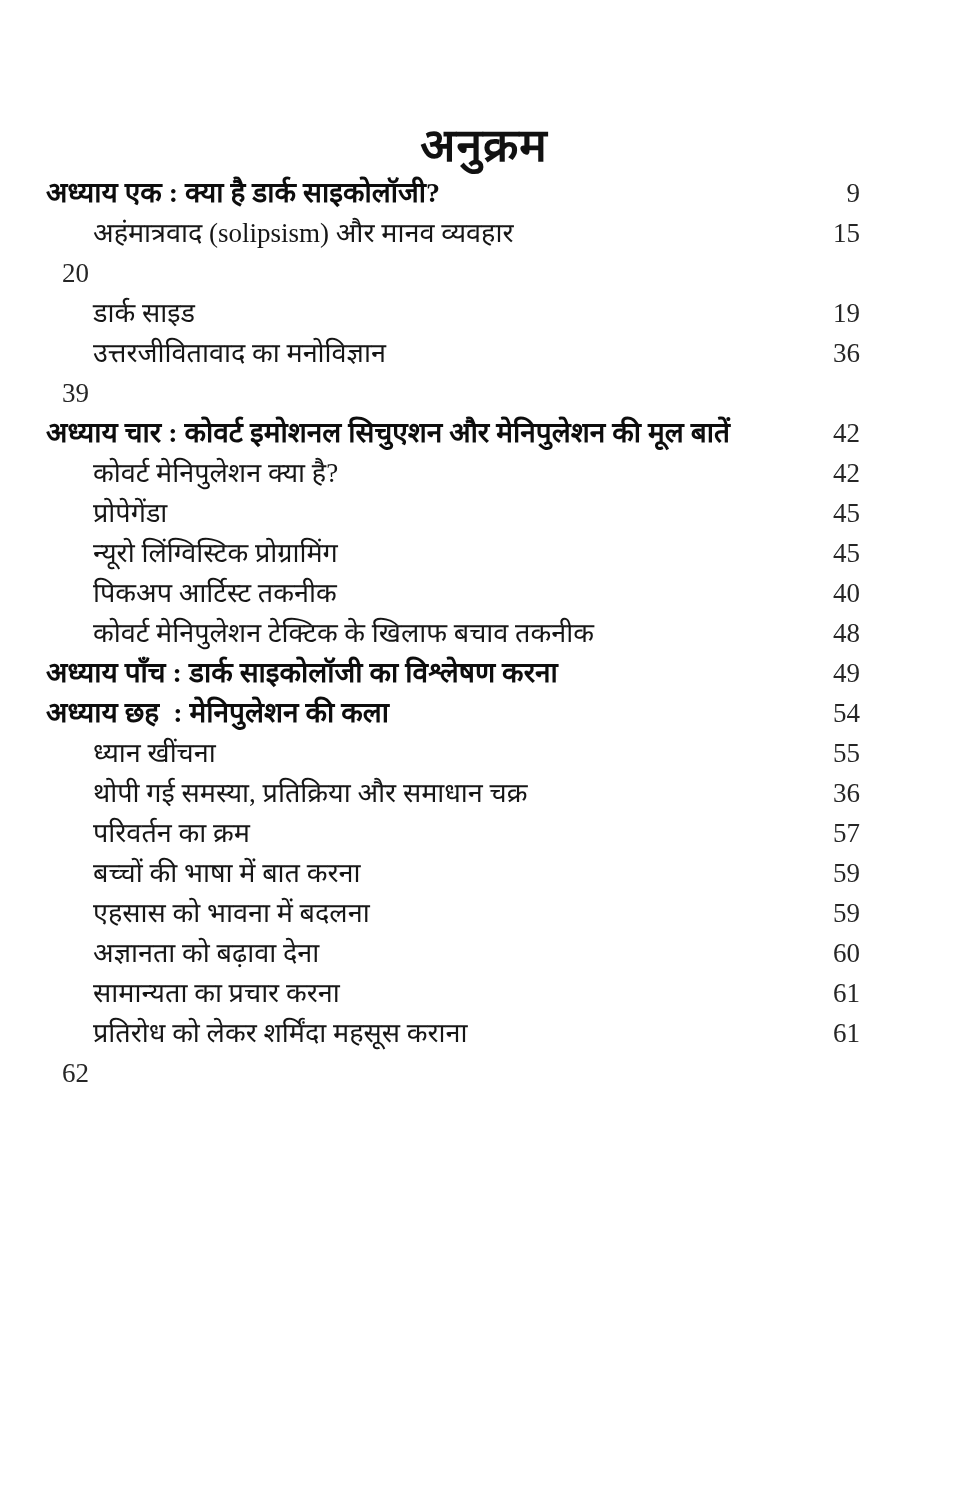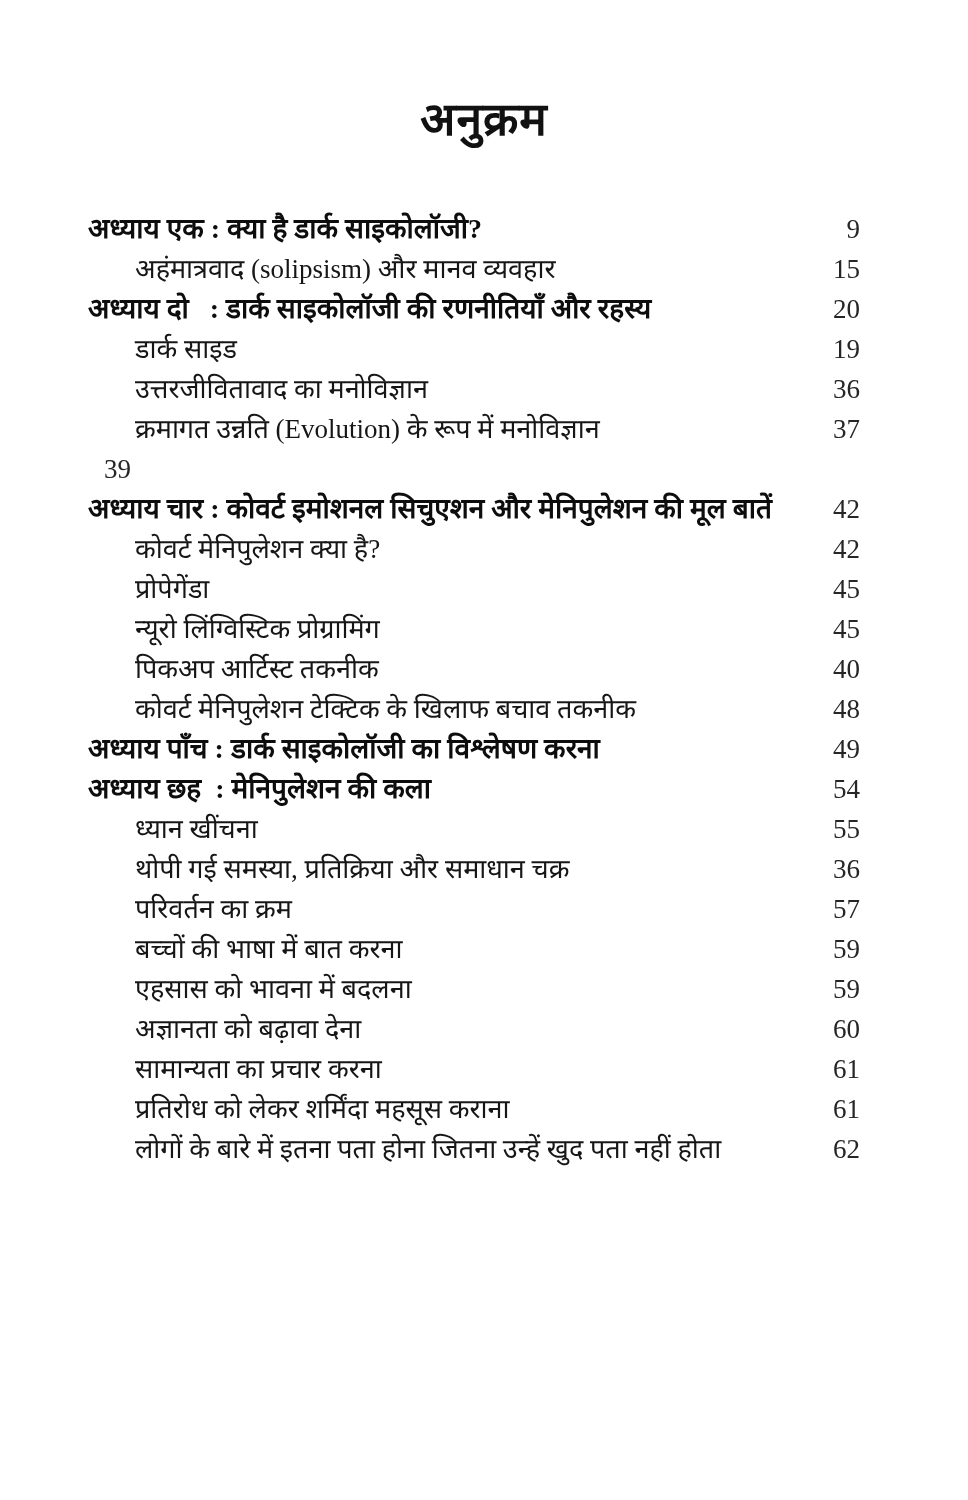--- a/index.html
+++ b/index.html
@@ -13,31 +13,30 @@
     height: 1500px;
     margin: 0 auto;
     background: #ffffff;
     color: #151515;
     font-family: "Liberation Serif", "DejaVu Serif", serif;
     overflow: hidden;
     box-sizing: border-box;
   }
   .page-title {
     margin: 0;
-    padding-top: 92px;
+    padding-top: 118px;
     text-align: center;
     font-size: 46px;
     line-height: 1.2;
     font-weight: 700;
     letter-spacing: 1px;
     color: #111111;
   }
   .toc {
-    margin-top: 62px;
-    padding-left: 88px;
+    padding-left: 46px;
     padding-right: 108px;
   }
   .toc-row {
     display: flex;
     justify-content: space-between;
     align-items: baseline;
     height: 40px;
     line-height: 40px;
   }
   .toc-label {
@@ -69,34 +68,29 @@
   <div class="toc" id="toc-list">
       <div class="toc-row chapter">
         <span class="toc-label">अध्याय एक : क्या है डार्क साइकोलॉजी?</span>
         <span class="toc-page">9</span>
       </div>
       <div class="toc-row sub">
         <span class="toc-label">अहंमात्रवाद (solipsism) और मानव व्यवहार</span>
         <span class="toc-page">15</span>
       </div>
       <div class="toc-row chapter">
-        <span class="toc-label">अध्याय दो   : डार्क साइकोलॉजी की रणनीतियाँ और रहस्य</span>
         <span class="toc-page">20</span>
       </div>
       <div class="toc-row sub">
         <span class="toc-label">डार्क साइड</span>
         <span class="toc-page">19</span>
       </div>
       <div class="toc-row sub">
         <span class="toc-label">उत्तरजीवितावाद का मनोविज्ञान</span>
         <span class="toc-page">36</span>
-      </div>
-      <div class="toc-row sub">
-        <span class="toc-label">क्रमागत उन्नति (Evolution) के रूप में मनोविज्ञान</span>
-        <span class="toc-page">37</span>
       </div>
       <div class="toc-row sub">
         <span class="toc-page">39</span>
       </div>
       <div class="toc-row chapter">
         <span class="toc-label">अध्याय चार : कोवर्ट इमोशनल सिचुएशन और मेनिपुलेशन की मूल बातें</span>
         <span class="toc-page">42</span>
       </div>
       <div class="toc-row sub">
         <span class="toc-label">कोवर्ट मेनिपुलेशन क्या है?</span>
@@ -152,17 +146,16 @@
       </div>
       <div class="toc-row sub">
         <span class="toc-label">सामान्यता का प्रचार करना</span>
         <span class="toc-page">61</span>
       </div>
       <div class="toc-row sub">
         <span class="toc-label">प्रतिरोध को लेकर शर्मिंदा महसूस कराना</span>
         <span class="toc-page">61</span>
       </div>
       <div class="toc-row sub">
-        <span class="toc-label">लोगों के बारे में इतना पता होना जितना उन्हें खुद पता नहीं होता</span>
         <span class="toc-page">62</span>
       </div>
     </div>
 </div>
 
 </body></html>

